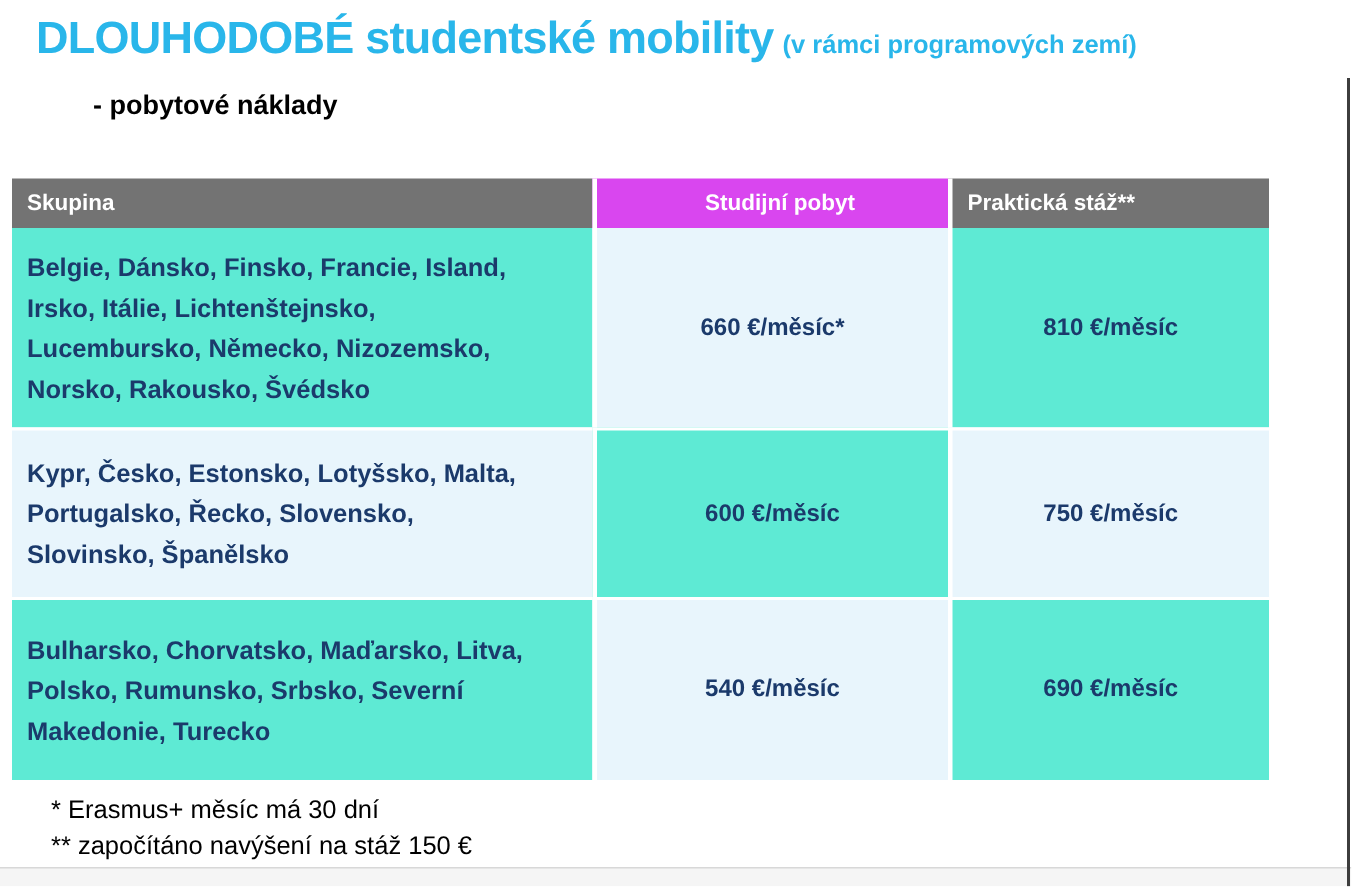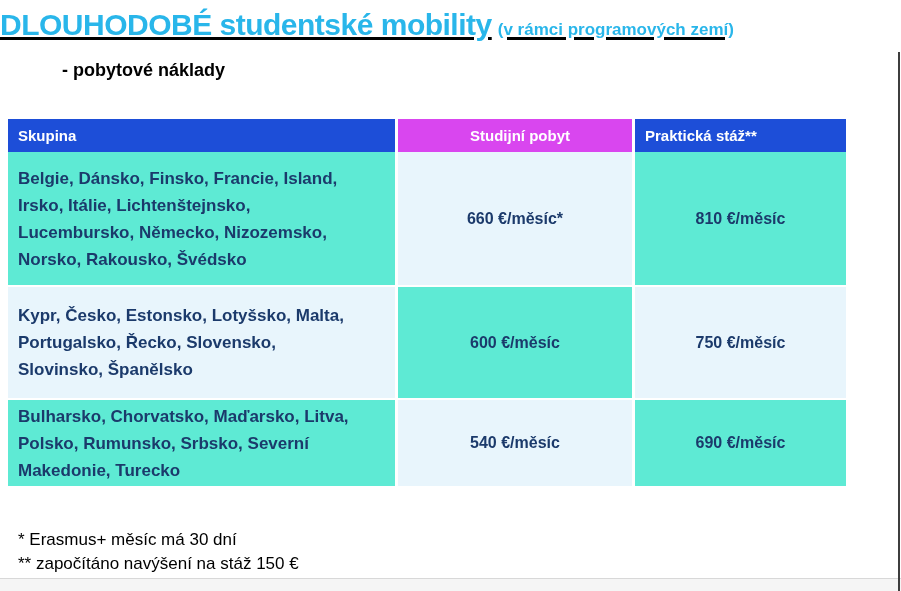--- a/index.html
+++ b/index.html
@@ -4,21 +4,21 @@
 <style>
   * { margin:0; padding:0; box-sizing:border-box; }
   html,body { background:#ffffff; }
   .page {
     position:relative;
     width:901px; height:591px;
     background:#ffffff;
     font-family:"Liberation Sans", sans-serif;
     overflow:hidden;
   }
-  .title { position:absolute; left:0; top:6px; white-space:nowrap;text-decoration:underline; }
+  .title { position:absolute; left:24px; top:6px; white-space:nowrap; }
   .title-main {
     color:#29B6EA; font-size:30px; font-weight:bold; letter-spacing:-0.5px;
   }
   .title-suffix {
     color:#29B6EA; font-size:17px; font-weight:bold; margin-left:6px;
   }
   .subtitle {
     position:absolute; left:18px; top:60px;
     color:#000000; font-size:18px; font-weight:bold;margin-left:44px;
   }
@@ -30,41 +30,41 @@
   }
   col.c1 { width:387px; }
   col.c2 { width:237px; }
   col.c3 { width:214px; }
   th {
     height:33px;
     color:#ffffff; font-size:15px; font-weight:bold;
     text-align:left; padding-left:10px;
     vertical-align:middle;
   }
-  th.hdr-light { background:#1d4ed8; }
+  th.hdr-light { background:#737373; }
   th.hdr-dark  { background:#d946ef;text-align:center; }
   td { vertical-align:middle; }
   td.sep, th.sep { border-left:3px solid #ffffff; }
   tr.r2 td, tr.r3 td { border-top:2px solid #ffffff; }
   td.light { background:#E8F5FC; }
   td.dark  { background:#5eead4; }
   tr.r1 td { height:133px; }
   tr.r2 td { height:113px; }
-  tr.r3 td { height:88px; }
+  tr.r3 td { height:122px; }
   .group-cell {
     color:#1B3A6B; font-size:17px; font-weight:bold;
     line-height:27px; padding:0 8px 0 10px;
     white-space:pre-line;
   }
   .value-cell {
     color:#1B3A6B; font-size:16px; font-weight:bold;
     text-align:center;
   }
   .footnotes {
-    position:absolute; left:18px; top:528px;
+    position:absolute; left:34px; top:528px;
     color:#000000; font-size:17px; line-height:24px;
   }
   .bottom-strip {
     position:absolute; left:0; top:578px; width:901px; height:13px;
     background:#F5F5F5; border-top:1px solid #D8D8D8;
   }
   .right-border {
     position:absolute; right:1px; top:52px; width:2px; height:539px;
     background:#3D3D3D;
   }

